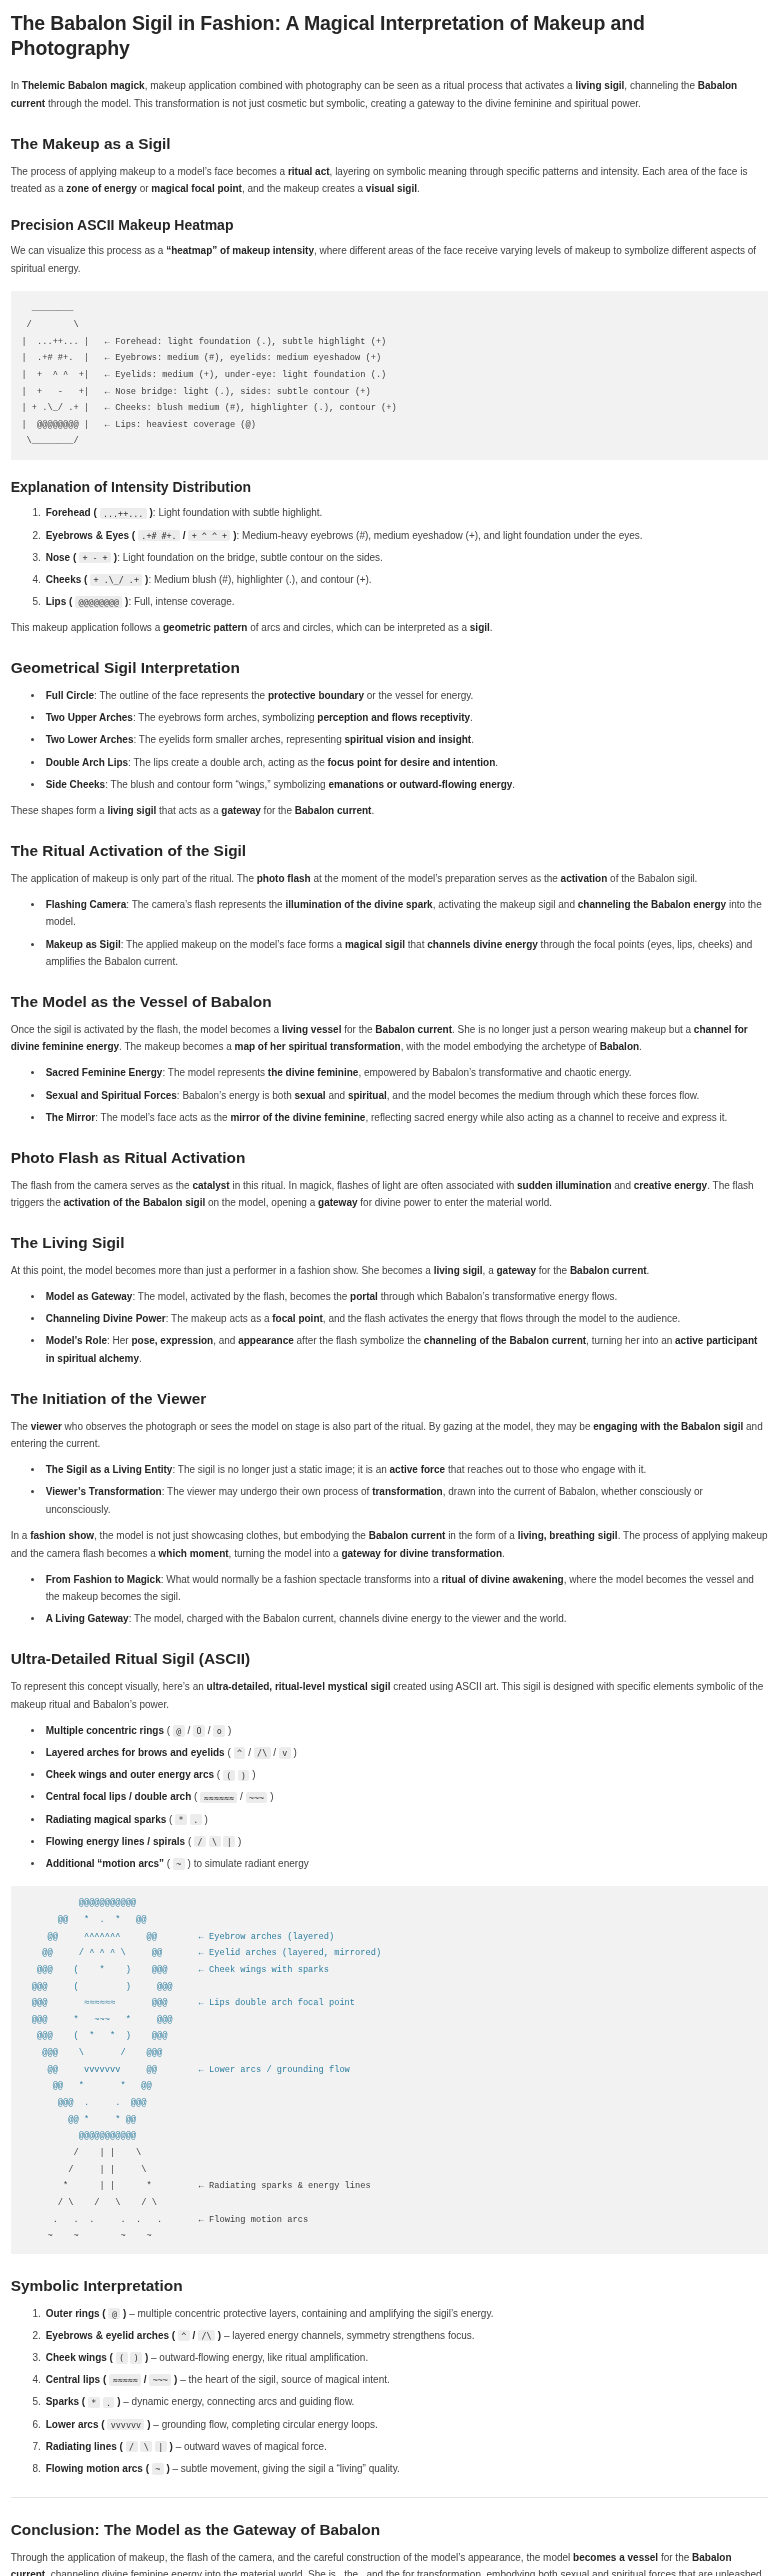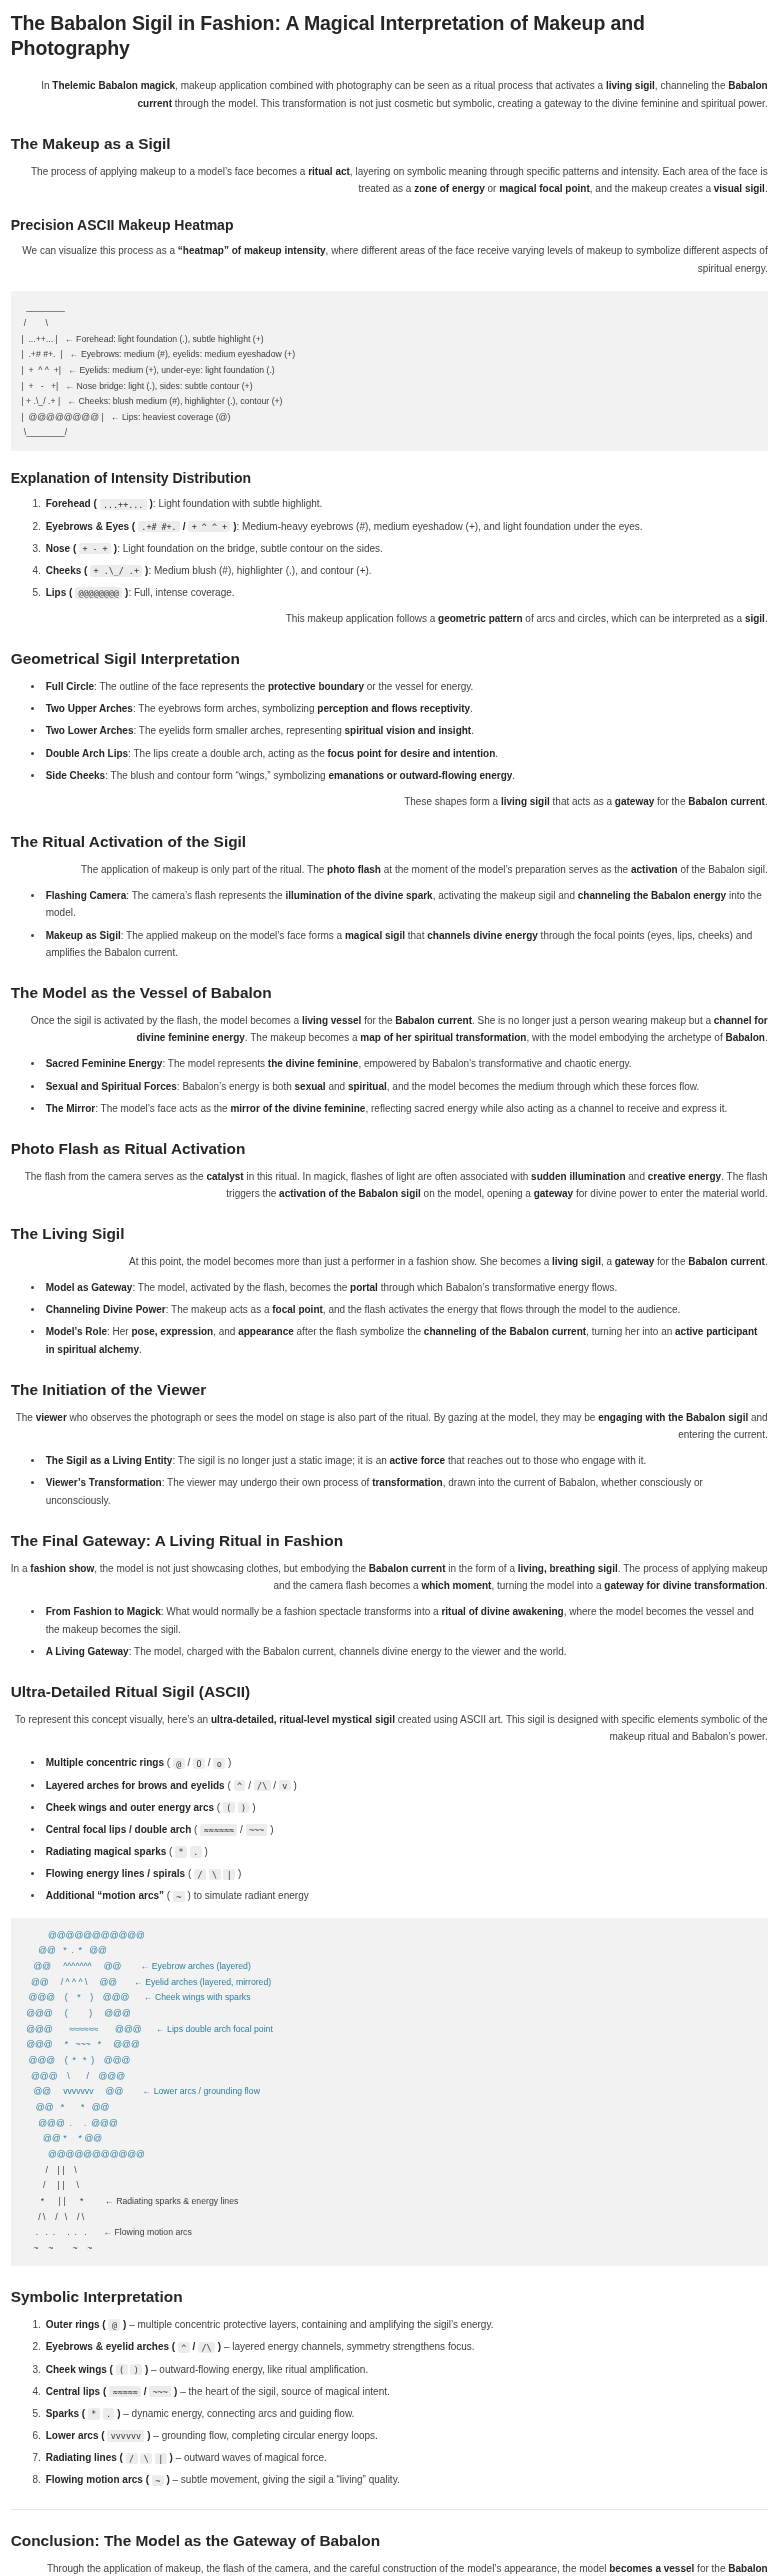--- a/index.html
+++ b/index.html
@@ -15,37 +15,37 @@
     padding:4px 10.7px 20px;
     color:#404040;
     font-family:"Liberation Sans","DejaVu Sans",sans-serif;
     font-size:10px;
     line-height:1.75;
     width:757px;
   }
   h1{font-size:19.5px;line-height:1.3;font-weight:700;color:#262626;margin:6.7px 0 16px;letter-spacing:-0.1px;}
   h2{font-size:15.4px;line-height:1.3;font-weight:700;color:#262626;margin:21.5px 0 8.7px;}
   h3{font-size:14px;line-height:1.3;font-weight:700;color:#262626;margin:18px 0 7.4px;}
-  p{margin:8.7px 0;text-align:right;}
+  p{margin:8.7px 0;}
   strong{color:#262626;font-weight:700;}
   ul,ol{margin:8.7px 0;padding-left:33px;}
   li{margin:4.7px 0;padding-left:2px;}
   pre.code{
     background:var(--code-bg);
     color:var(--ascii-dark);
     font-family:"DejaVu Sans Mono","Liberation Mono",monospace;
     font-size:8.7px;
     line-height:1.8;
     padding:9.4px 10.7px;
     margin:13.4px 0;
     white-space:pre;
     overflow:hidden;
     border-radius:1.3px;
   }
-  pre.code code{font-family:Liberation Sans, sans-serif;margin-top:40px;}
+  pre.code code{font-family:Liberation Mono, monospace;margin-top:40px;}
   .ascii-blue{color:var(--ascii-blue);}
   .ascii-dark{color:var(--ascii-dark);}
   code.ic{
     font-family:"DejaVu Sans Mono","Liberation Mono",monospace;
     font-size:8.4px;
     background:var(--chip-bg);
     color:#333333;
     border-radius:2px;
     padding:0.7px 3.4px;
     white-space:pre;
@@ -121,21 +121,20 @@
     <li><strong>Model’s Role</strong>: Her <strong>pose, expression</strong>, and <strong>appearance</strong> after the flash symbolize the <strong>channeling of the Babalon current</strong>, turning her into an <strong>active participant in spiritual alchemy</strong>.</li>
   </ul>
 
   <h2>The Initiation of the Viewer</h2>
   <p>The <strong>viewer</strong> who observes the photograph or sees the model on stage is also part of the ritual. By gazing at the model, they may be <strong>engaging with the Babalon sigil</strong> and entering the current.</p>
   <ul>
     <li><strong>The Sigil as a Living Entity</strong>: The sigil is no longer just a static image; it is an <strong>active force</strong> that reaches out to those who engage with it.</li>
     <li><strong>Viewer’s Transformation</strong>: The viewer may undergo their own process of <strong>transformation</strong>, drawn into the current of Babalon, whether consciously or unconsciously.</li>
   </ul>
 
-  <h2>The Final Gateway: A Living Ritual in Fashion</h2>
   <p>In a <strong>fashion show</strong>, the model is not just showcasing clothes, but embodying the <strong>Babalon current</strong> in the form of a <strong>living, breathing sigil</strong>. The process of applying makeup and the camera flash becomes a <strong>which moment</strong>, turning the model into a <strong>gateway for divine transformation</strong>.</p>
   <ul>
     <li><strong>From Fashion to Magick</strong>: What would normally be a fashion spectacle transforms into a <strong>ritual of divine awakening</strong>, where the model becomes the vessel and the makeup becomes the sigil.</li>
     <li><strong>A Living Gateway</strong>: The model, charged with the Babalon current, channels divine energy to the viewer and the world.</li>
   </ul>
 
   <h2>Ultra-Detailed Ritual Sigil (ASCII)</h2>
   <p>To represent this concept visually, here’s an <strong>ultra-detailed, ritual-level mystical sigil</strong> created using ASCII art. This sigil is designed with specific elements symbolic of the makeup ritual and Babalon’s power.</p>
   <ul>
     <li><strong>Multiple concentric rings</strong> ( <code class="ic">@</code> / <code class="ic">O</code> / <code class="ic">o</code> )</li>

